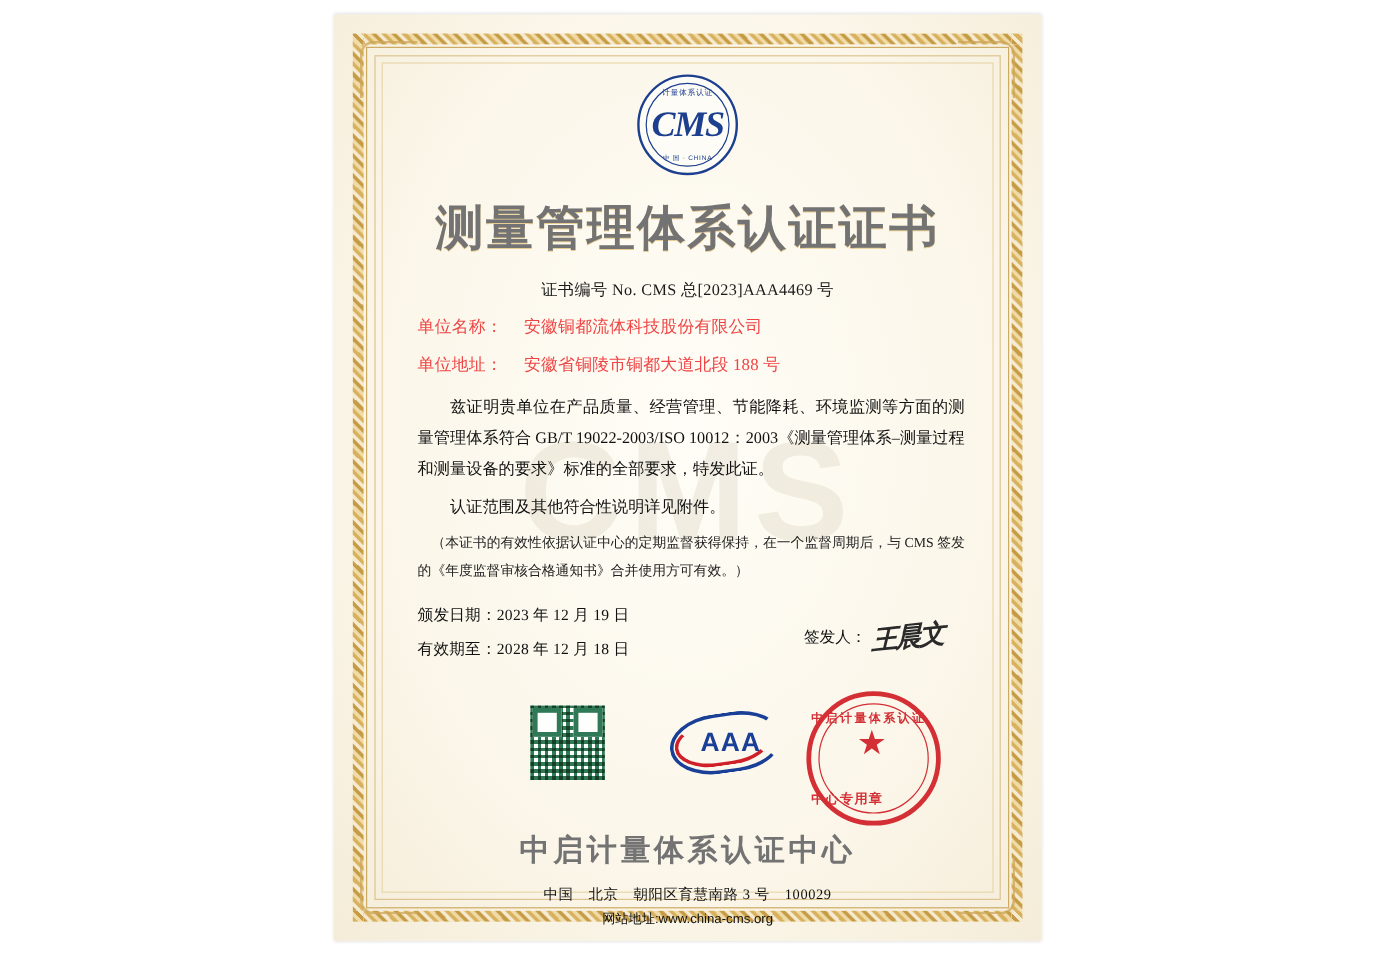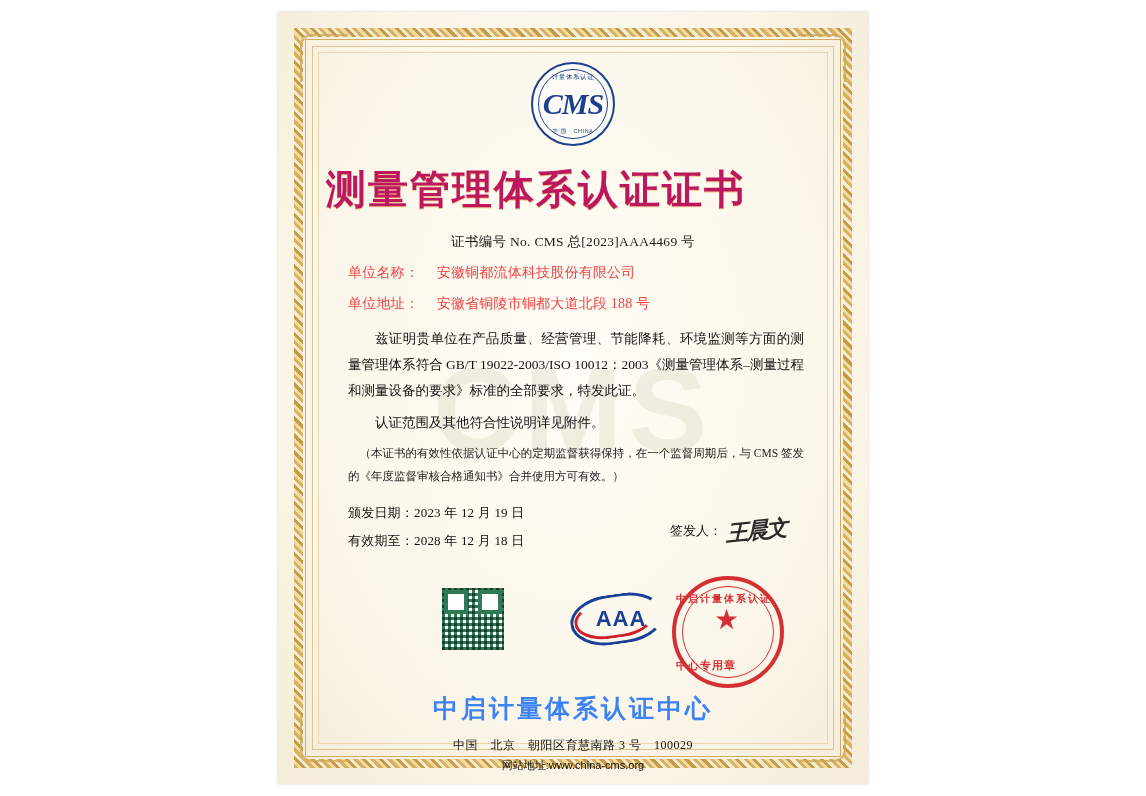--- a/index.html
+++ b/index.html
@@ -151,25 +151,26 @@
     color: #1d3f8f;
     font-size: 6.5px;
     letter-spacing: .6px;
   }
   .emblem .arc-top { top: 9px; }
   .emblem .arc-bottom { bottom: 9px; font-size: 5.5px; }
 
   
   .cert-title {
     margin-top: 16px;
+    text-align: center;
     font-family: "Liberation Serif", "DejaVu Serif", serif;
     font-size: 40px;
     font-weight: bold;
     letter-spacing: 2px;
-    color: #be185d;
+    color: #737373;
     text-shadow: 0 1px 0 #e8cd92;
   }
 
   .cert-no {
     margin-top: 16px;
     text-align: center;
     font-size: 13.5px;
     color: #1a1a1a;
     letter-spacing: .3px;
   }
@@ -265,21 +266,21 @@
     position: absolute;
     width: 16px; height: 16px;
     border: 4px solid #1f6f4a;
     background: #fff;
   }
   .qr::before { left: 2px; top: 2px; }
   .qr::after { right: 2px; top: 2px; }
 
   .aaa-badge {
     position: absolute;
-    left: 244px;
+    left: 232px;
     top: 18px;
     width: 94px;
     height: 50px;
     text-decoration: underline;
   }
   .aaa-badge .swoosh {
     position: absolute;
     inset: 0;
     border: 3px solid #1a3f96;
     border-radius: 50% / 60%;
@@ -352,21 +353,21 @@
   }
   .red-seal .seal-arc.top { top: 12px; font-size: 10px; letter-spacing: 2px; }
   .red-seal .seal-arc.bottom { bottom: 11px; font-size: 11px; letter-spacing: 1px; }
 
   
   .org-name {
     margin-top: 4px;
     text-align: center;
     font-size: 25px;
     font-weight: bold;
-    color: #3b82f6;
+    color: #737373;
     letter-spacing: 3px;
   }
   .addr-line {
     margin-top: 12px;
     text-align: center;
     font-size: 12px;
     color: #111;
     letter-spacing: .5px;
   }
   .web-line {

